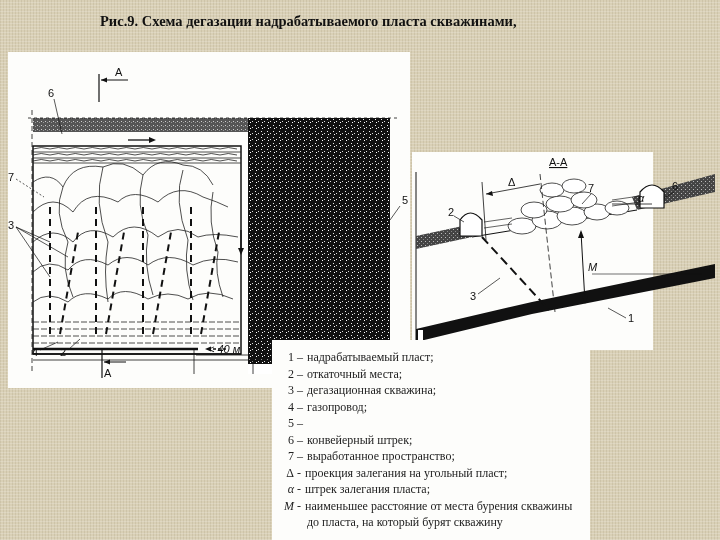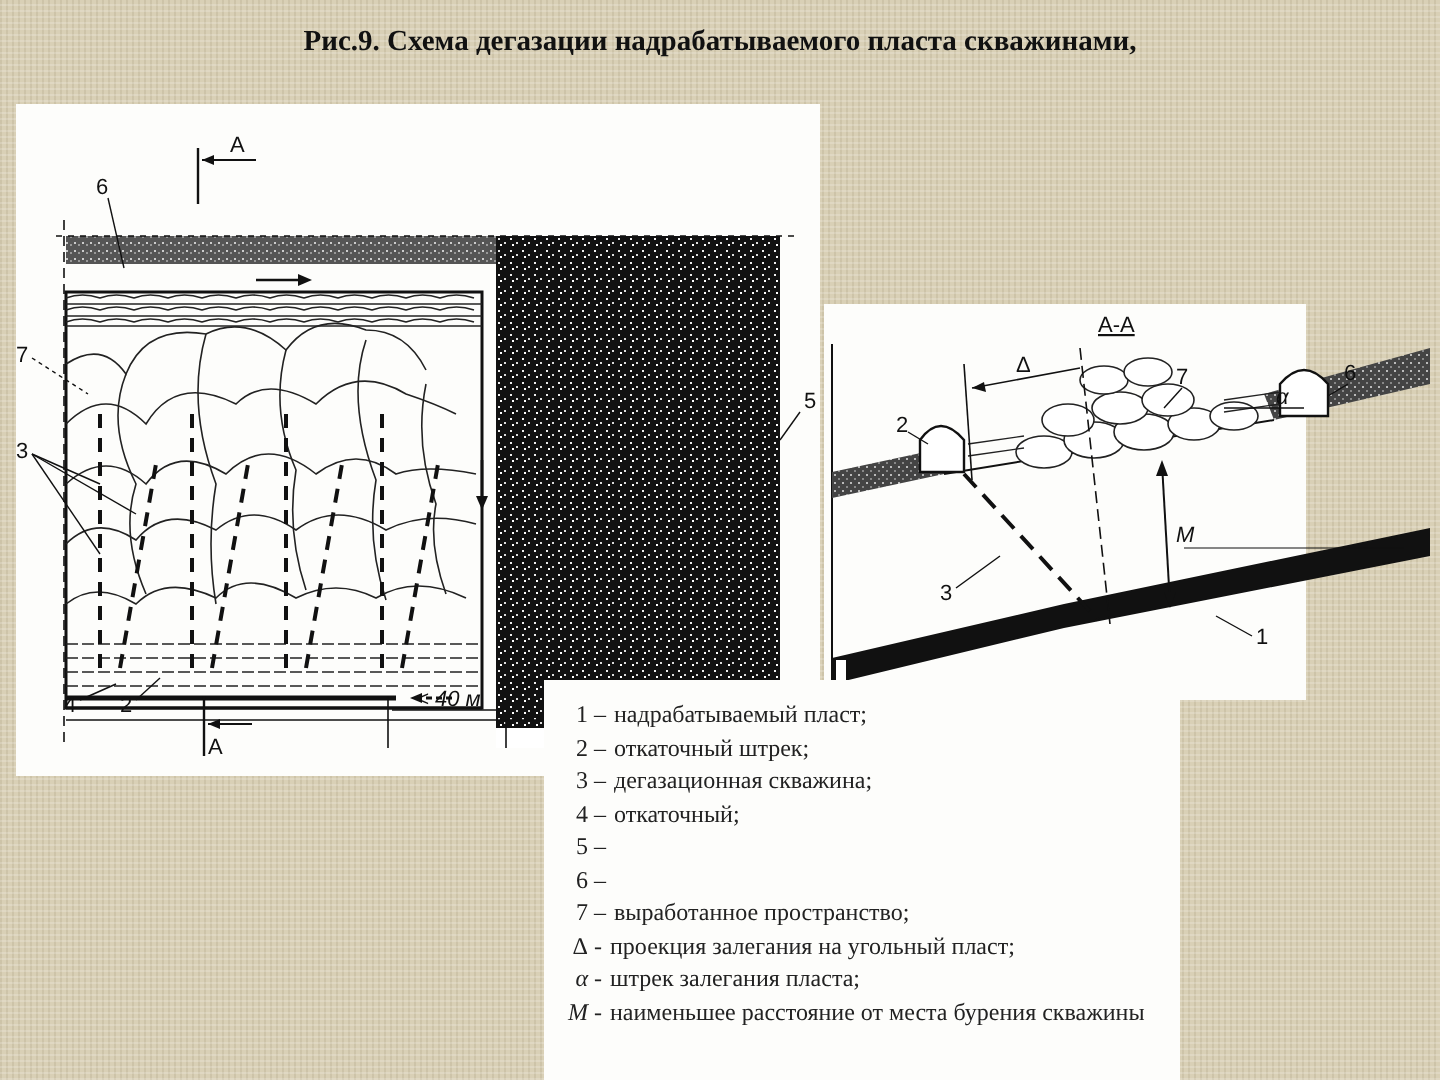--- a/index.html
+++ b/index.html
@@ -6,21 +6,21 @@
     body {
       width: 720px; height: 540px; overflow: hidden; position: relative;
       background-color: #d9d0b6;
       background-image:
         repeating-linear-gradient(0deg, rgba(255,255,255,0.18) 0px, rgba(255,255,255,0.18) 1px, transparent 1px, transparent 3px),
         repeating-linear-gradient(90deg, rgba(120,105,70,0.12) 0px, rgba(120,105,70,0.12) 1px, transparent 1px, transparent 3px);
       font-family: "Liberation Serif", serif;
     }
     .title {
       position: absolute; left: 100px; top: 12px; width: 520px;
-      text-align: center; font-weight: bold; font-size: 14.5px; line-height: 19px; color: #111;
+      font-weight: bold; font-size: 14.5px; line-height: 19px; color: #111;
       font-family: "Liberation Serif", serif;
     }
     .panel { position: absolute; background: #fdfdfb; }
     #plan-panel { left: 8px; top: 52px; width: 402px; height: 336px; }
     #section-panel { left: 412px; top: 152px; width: 241px; height: 198px; }
     #legend-panel { left: 272px; top: 340px; width: 318px; height: 200px; }
     svg { position: absolute; left: 0; top: 0; }
     .lbl { font-family: "Liberation Sans", sans-serif; font-size: 11px; fill: #111; }
     .legend-list { position: absolute; left: 6px; top: 9px; margin: 0; padding: 0; list-style: none;
       font-family: "Liberation Serif", serif; font-size: 12px; line-height: 16.5px; color: #222; }
@@ -223,39 +223,40 @@
 <div class="panel" id="legend-panel">
   <ul class="legend-list">
     <li>
         <span class="legend-key">1</span>
         <span class="legend-sep">–</span>
         <span class="legend-desc">надрабатываемый пласт;</span>
       </li>
     <li>
         <span class="legend-key">2</span>
         <span class="legend-sep">–</span>
-        <span class="legend-desc">откаточный штрек;</span>
+        <span class="legend-desc">откаточный места;</span>
       </li>
     <li>
         <span class="legend-key">3</span>
         <span class="legend-sep">–</span>
         <span class="legend-desc">дегазационная скважина;</span>
       </li>
     <li>
         <span class="legend-key">4</span>
         <span class="legend-sep">–</span>
-        <span class="legend-desc">откаточный;</span>
+        <span class="legend-desc">газопровод;</span>
       </li>
     <li>
         <span class="legend-key">5</span>
         <span class="legend-sep">–</span>
       </li>
     <li>
         <span class="legend-key">6</span>
         <span class="legend-sep">–</span>
+        <span class="legend-desc">конвейерный штрек;</span>
       </li>
     <li>
         <span class="legend-key">7</span>
         <span class="legend-sep">–</span>
         <span class="legend-desc">выработанное пространство;</span>
       </li>
     <li>
         <span class="legend-key">Δ</span>
         <span class="legend-sep">-</span>
         <span class="legend-desc">проекция залегания на угольный пласт;</span>
@@ -263,14 +264,19 @@
     <li>
         <span class="legend-key italic">α</span>
         <span class="legend-sep">-</span>
         <span class="legend-desc">штрек залегания пласта;</span>
       </li>
     <li>
         <span class="legend-key italic">M</span>
         <span class="legend-sep">-</span>
         <span class="legend-desc">наименьшее расстояние от места бурения скважины</span>
       </li>
+    <li>
+        <span class="legend-key"></span>
+        <span class="legend-sep"></span>
+        <span class="legend-desc">  до пласта, на который бурят скважину</span>
+      </li>
   </ul>
 </div>
 
 </body></html>

